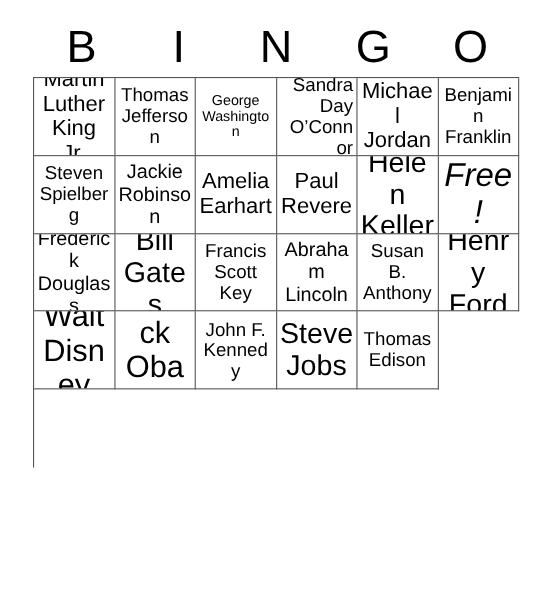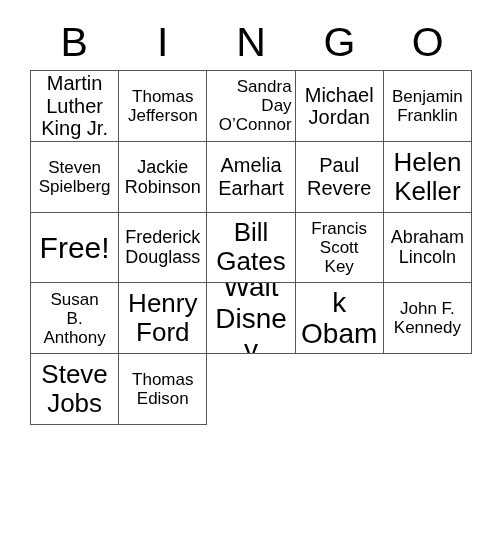--- a/index.html
+++ b/index.html
@@ -45,21 +45,21 @@
   }
 
   
   #grid {
     position: absolute;
     left: 30px;
     top: 70px;
     width: 442px;
     height: 355px;
     display: grid;
-    grid-template-columns: repeat(5, 1fr);
+    grid-template-columns: repeat(6, 1fr);
     grid-template-rows: repeat(5, 1fr);
     border-top: 1px solid #555555;
     border-left: 1px solid #555555;
     box-sizing: border-box;
     background: #ffffff;
   }
   .cell {
     border-right: 1px solid #555555;
     border-bottom: 1px solid #555555;
     box-sizing: border-box;
@@ -105,20 +105,24 @@
 
     <div class="cell" style="border-color: rgb(85, 85, 85);">
         <span class="cell-text fs-lg">Martin
 Luther
 King Jr.</span>
       </div>
     <div class="cell" style="border-color: rgb(85, 85, 85);">
         <span class="cell-text fs-md">Thomas
 Jefferson</span>
       </div>
+    <div class="cell" style="border-color: rgb(85, 85, 85);">
+        <span class="cell-text fs-xs">George
+Washington</span>
+      </div>
     <div class="cell" style="border-color: rgb(85, 85, 85); text-align: right;">
         <span class="cell-text fs-md">Sandra
 Day
 O’Connor</span>
       </div>
     <div class="cell" style="border-color: rgb(85, 85, 85);">
         <span class="cell-text fs-lg">Michael
 Jordan</span>
       </div>
 
@@ -140,21 +144,21 @@
       </div>
 
     <div class="cell" style="border-color: rgb(85, 85, 85);">
         <span class="cell-text fs-lg">Paul
 Revere</span>
       </div>
     <div class="cell" style="border-color: rgb(85, 85, 85);">
         <span class="cell-text fs-xxl">Helen
 Keller</span>
       </div>
-    <div class="cell" style="border-color: rgb(85, 85, 85);">
+    <div class="cell" style="border-color: rgb(85, 85, 85); font-style: italic;">
         <span class="cell-text fs-free">Free!</span>
       </div>
     <div class="cell" style="border-color: rgb(85, 85, 85);">
         <span class="cell-text fs-sm">Frederick
 Douglass</span>
       </div>
     <div class="cell" style="border-color: rgb(85, 85, 85);">
         <span class="cell-text fs-xxl">Bill
 Gates</span>
       </div>

